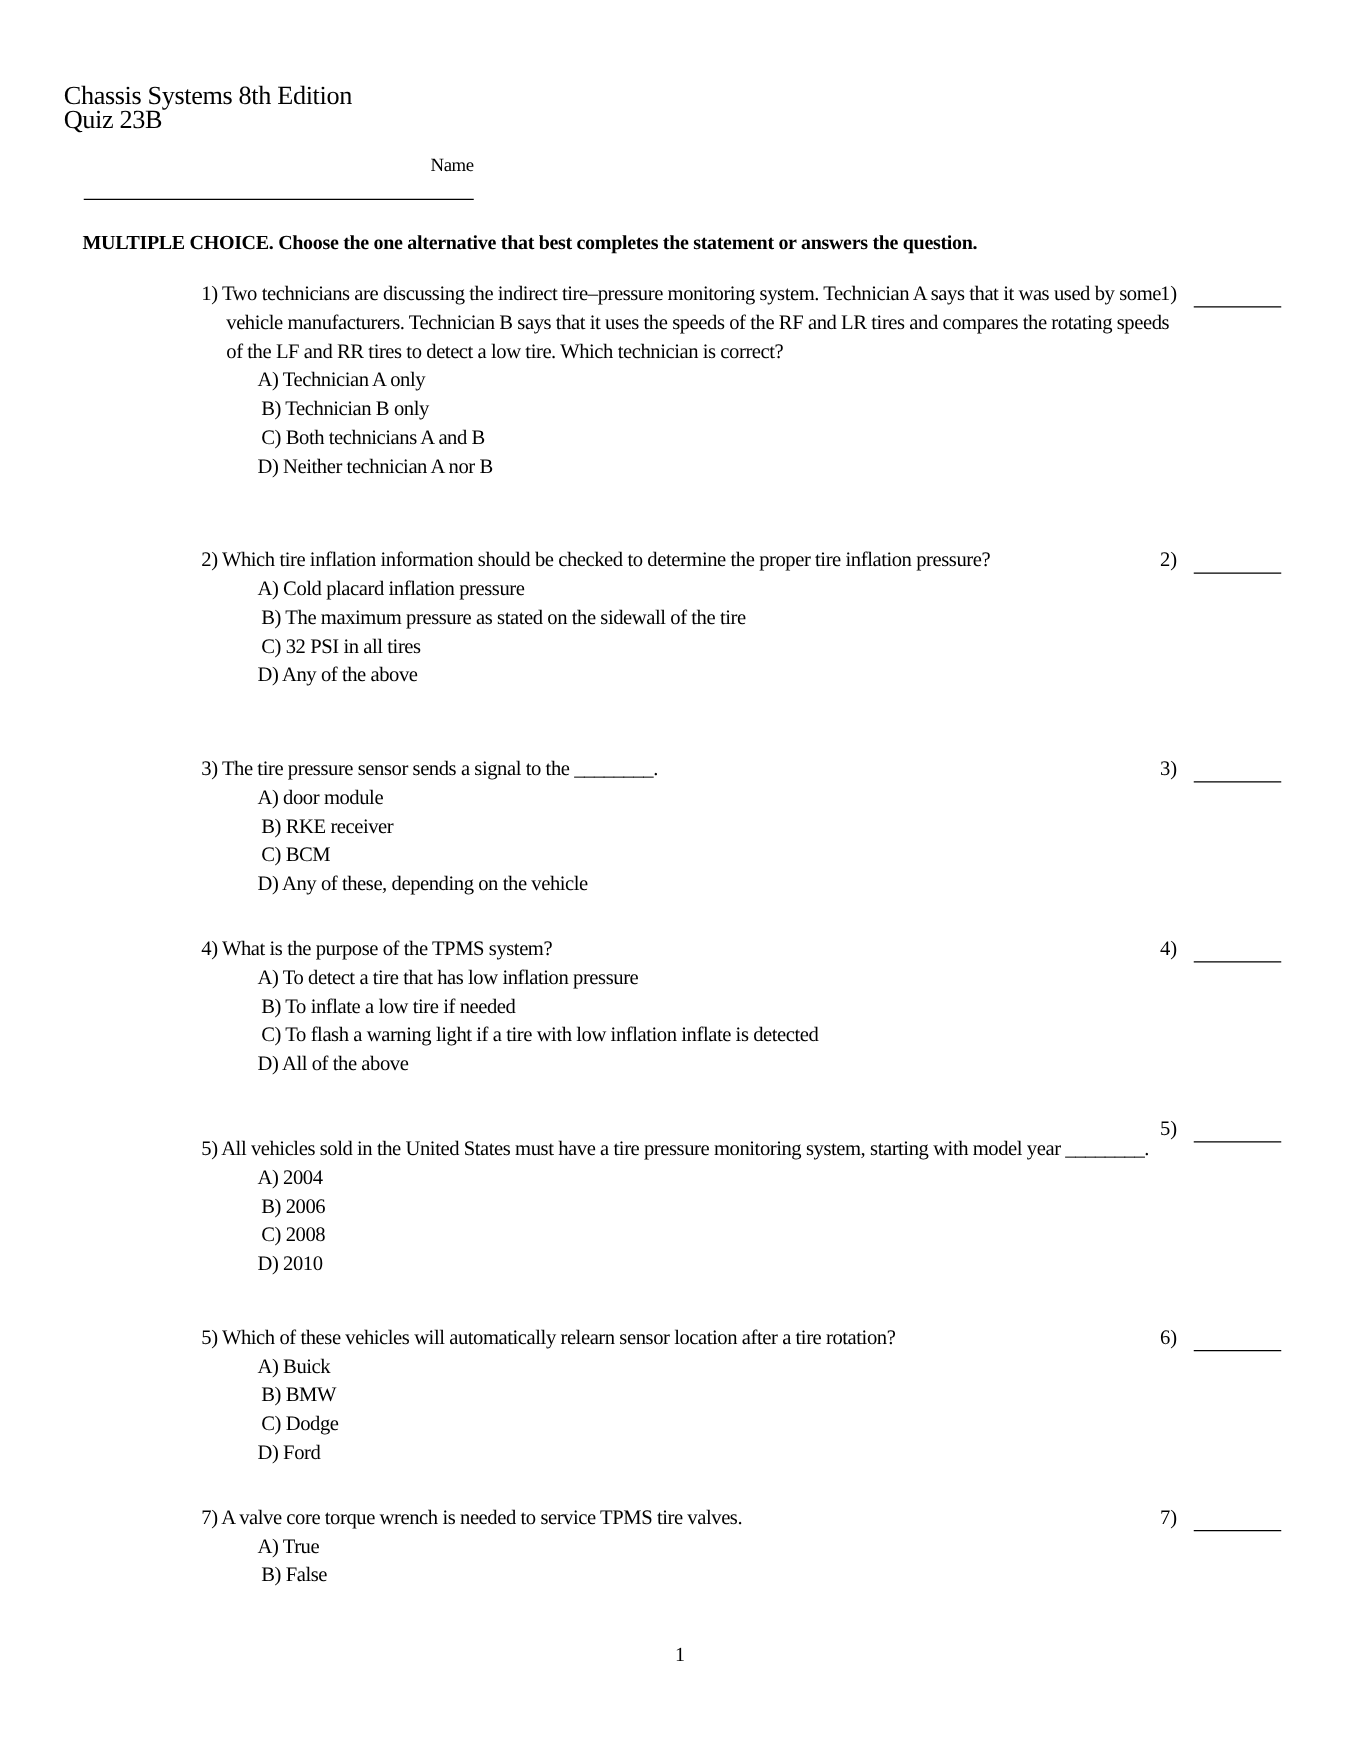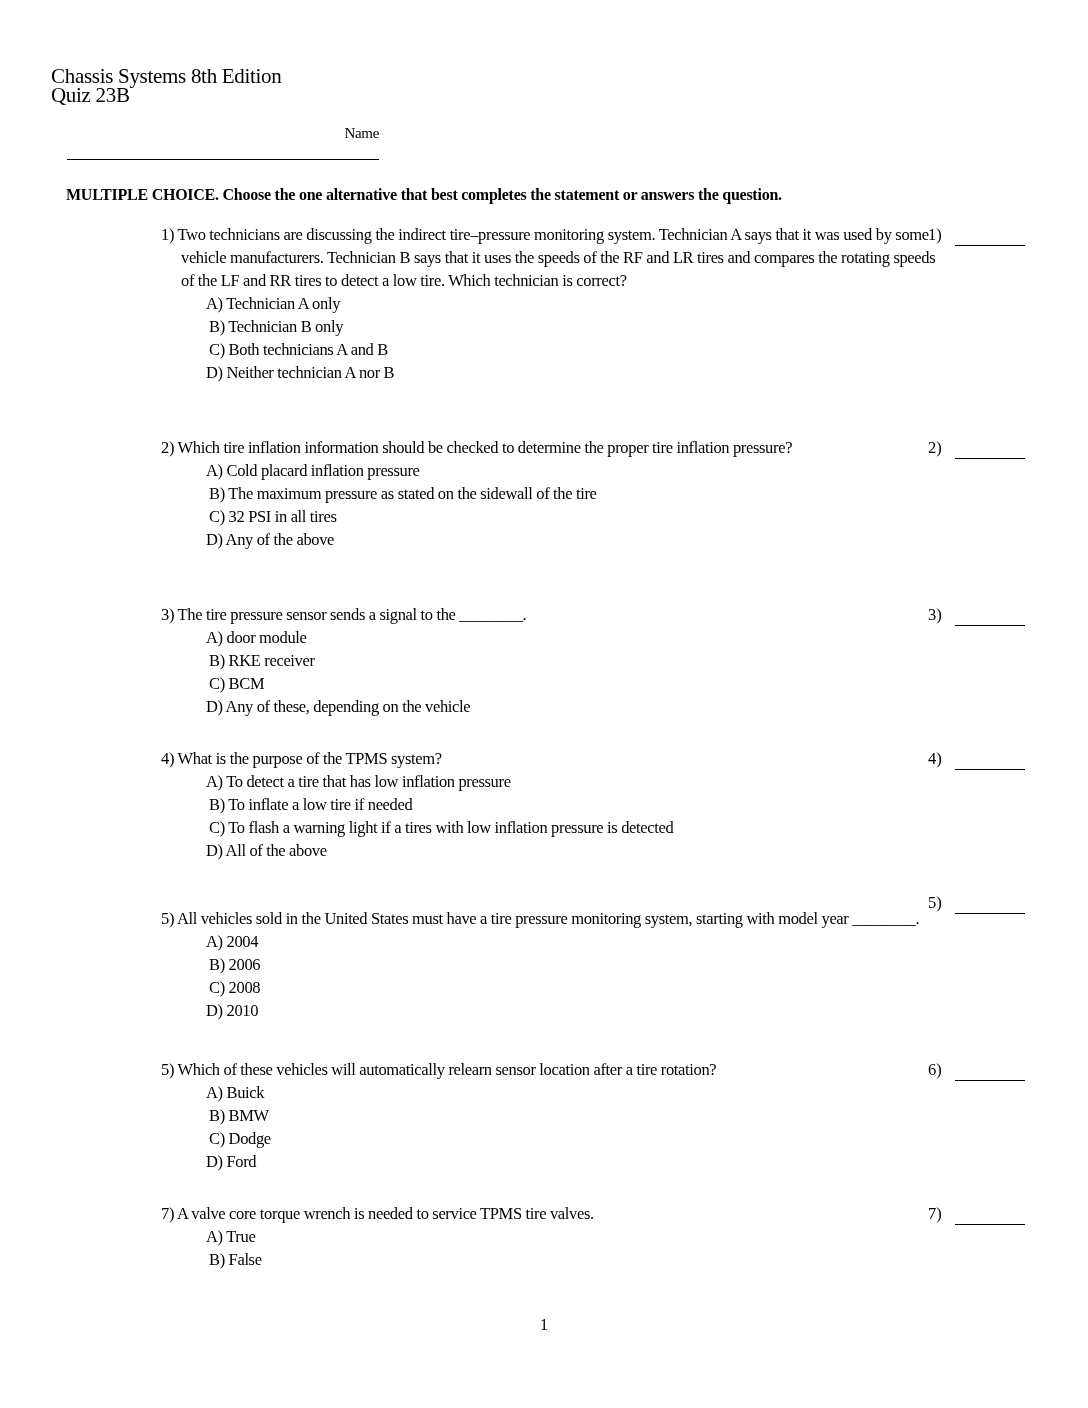--- a/index.html
+++ b/index.html
@@ -143,21 +143,21 @@
 </div>
 <div class="answer-slot" style="top:603px;">
   <span class="answer-num">3)</span>
   <span class="answer-line"></span>
 </div>
 
 <div class="question" style="top:747px;">
   <div class="stem">4) What is the purpose of the TPMS system?</div>
   <div class="option">A) To detect a tire that has low inflation pressure</div>
   <div class="option shift">B) To inflate a low tire if needed</div>
-  <div class="option shift">C) To flash a warning light if a tires with low inflation pressure is detected</div>
+  <div class="option shift">C) To flash a warning light if a tire with low inflation inflate is detected</div>
   <div class="option">D) All of the above</div>
 </div>
 <div class="answer-slot" style="top:747px;">
   <span class="answer-num">4)</span>
   <span class="answer-line"></span>
 </div>
 
 <div class="question" style="top:907px;">
   <div class="stem">5) All vehicles sold in the United States must have a tire pressure monitoring system, starting with model year ________.</div>
   <div class="option">A) 2004</div>

